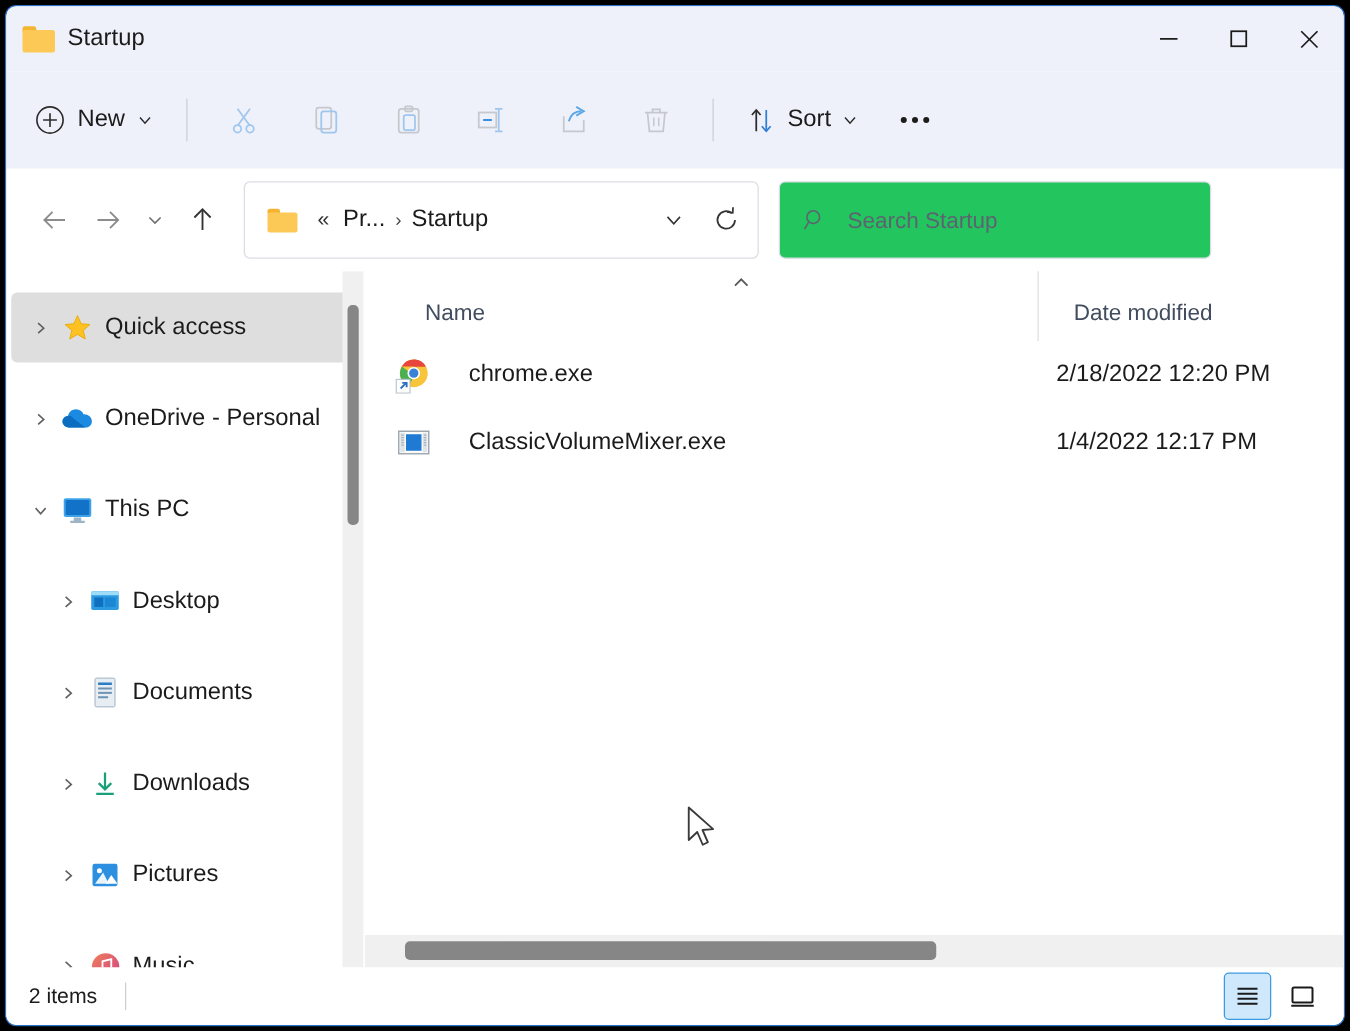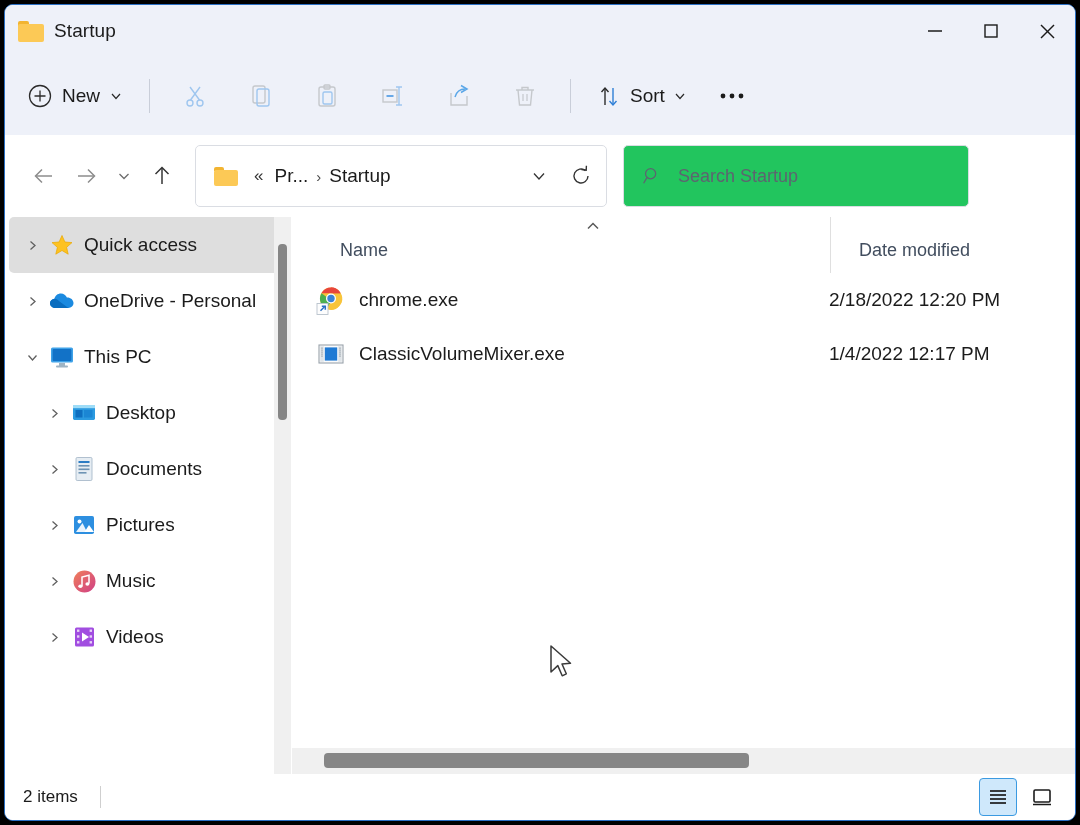--- a/index.html
+++ b/index.html
@@ -209,21 +209,21 @@
     background: #ffffff;
     position: relative;
     overflow: hidden;
   }
   .side-item {
     height: 56px;
     display: flex;
     align-items: center;
     cursor: default;
     border-radius: 5px;
-    margin: 0 4px;
+    margin: 17px 4px;
     padding-left: 8px;
   }
   .side-item.selected { background: #dedede; }
   .side-chevron {
     width: 30px;
     flex: 0 0 auto;
     display: flex; align-items: center; justify-content: center;
     color: #606060;
   }
   .side-item.indent { padding-left: 30px; text-align: right; }
@@ -313,20 +313,21 @@
     width: 30px; height: 30px;
     flex: 0 0 auto;
     margin-right: 13px;
     position: relative;
   }
   .file-name {
     font-size: 19px;
     color: #1b1b1b;
     width: 470px;
     white-space: nowrap;
+    margin-left: 16px;
   }
   .file-date {
     font-size: 19px;
     color: #1b1b1b;
     white-space: nowrap;
   }
 
   
   #h-scrollbar {
     height: 26px;
@@ -653,20 +654,35 @@
             <rect x="3" y="1.5" width="16" height="23" rx="1.2" fill="#e6edf3" stroke="#9fb3c4" stroke-width="0.8"></rect>
             <rect x="5.5" y="5" width="11" height="2" fill="#2b7cc4"></rect>
             <rect x="5.5" y="9" width="11" height="1.6" fill="#6d93b4"></rect>
             <rect x="5.5" y="12.5" width="11" height="1.6" fill="#6d93b4"></rect>
             <rect x="5.5" y="16" width="8" height="1.6" fill="#6d93b4"></rect>
           </svg>
         </span>
         <span class="side-label">Documents</span>
       </div>
 
+      <div class="side-item indent">
+        <span class="side-chevron">
+          <svg width="13" height="13" viewBox="0 0 13 13">
+              <polyline points="4.5,2.5 9,6.5 4.5,10.5" fill="none" stroke="#606060" stroke-width="1.3"></polyline>
+            </svg>
+        </span>
+        <span class="side-icon">
+          <svg width="24" height="24" viewBox="0 0 24 24">
+            <line x1="12" y1="3" x2="12" y2="16" stroke="#17a07a" stroke-width="1.8"></line>
+            <polyline points="7,11.5 12,16.5 17,11.5" fill="none" stroke="#17a07a" stroke-width="1.8"></polyline>
+            <line x1="5" y1="20" x2="19" y2="20" stroke="#17a07a" stroke-width="1.8"></line>
+          </svg>
+        </span>
+        <span class="side-label">Downloads</span>
+      </div>
 
       <div class="side-item indent">
         <span class="side-chevron">
           <svg width="13" height="13" viewBox="0 0 13 13">
               <polyline points="4.5,2.5 9,6.5 4.5,10.5" fill="none" stroke="#606060" stroke-width="1.3"></polyline>
             </svg>
         </span>
         <span class="side-icon">
           <svg width="24" height="24" viewBox="0 0 24 24">
             <rect x="2" y="3" width="20" height="18" rx="1.8" fill="#2d8fe0"></rect>

